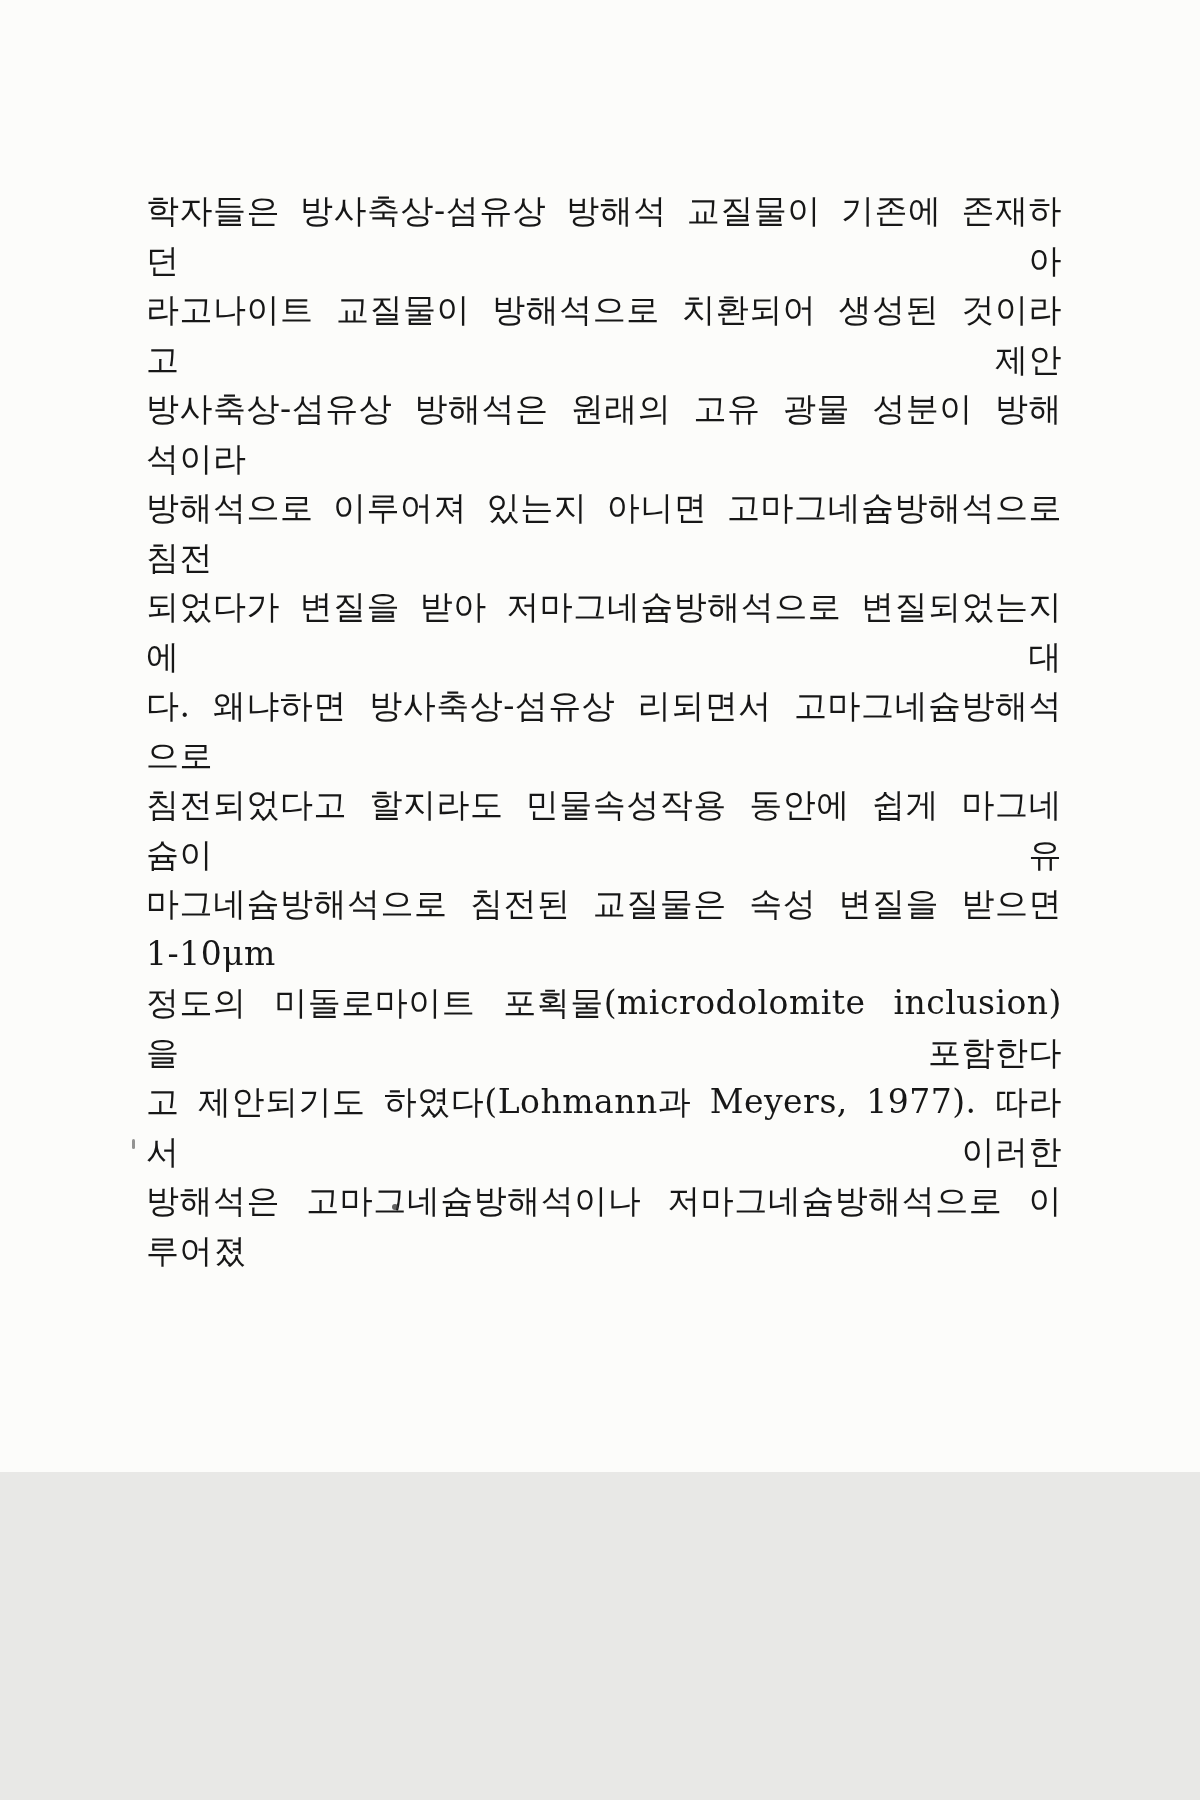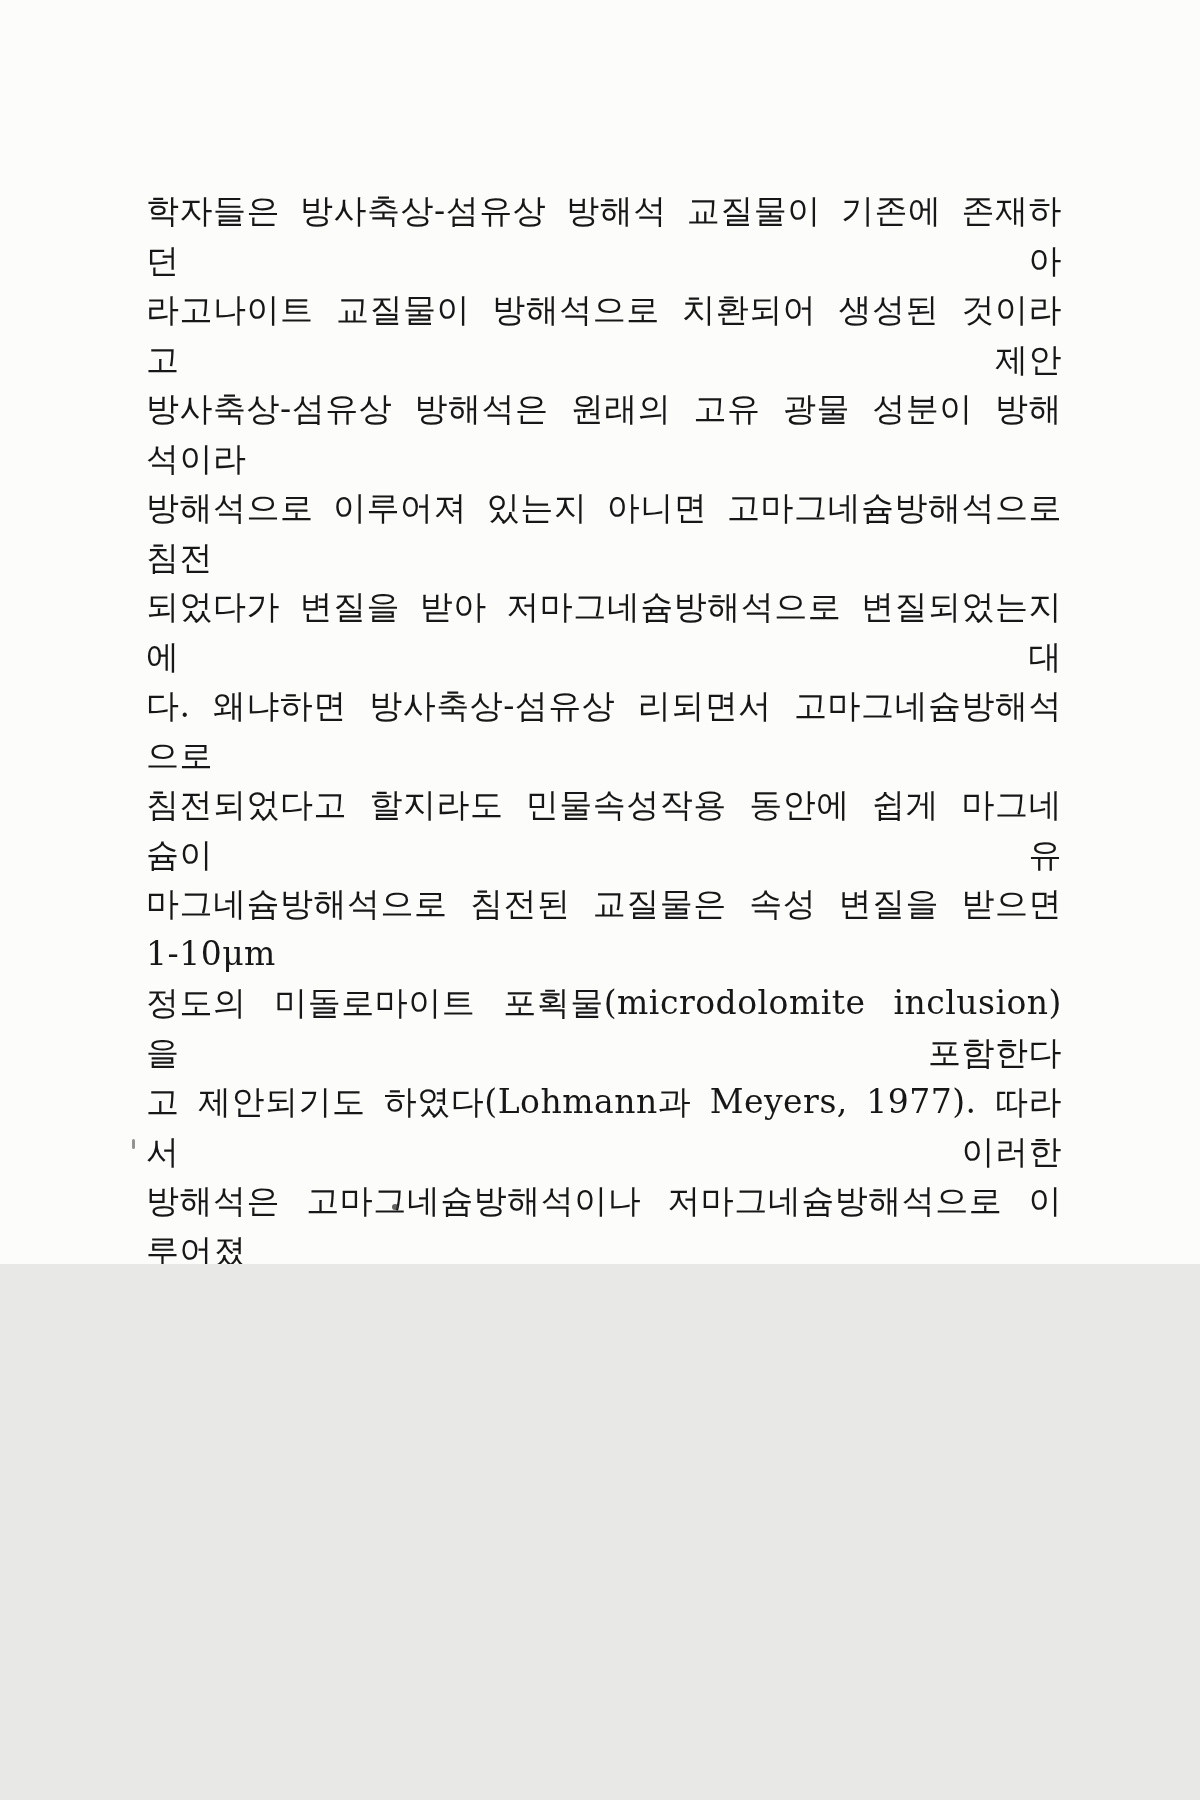--- a/index.html
+++ b/index.html
@@ -1,18 +1,18 @@
 <!DOCTYPE html>
 <html><head>
 <meta charset="utf-8">
 <style>
   html,body { margin:0; padding:0; background:#e8e8e6; }
   .page {
     position:relative;
-    width:1200px; height:1264px;
+    width:1200px; height:1472px;
     margin:0 auto;
     background:#fcfcfa;
     font-family:"DejaVu Serif","Liberation Serif",serif;
     color:#171717;
     overflow:hidden;
   }
   .text-block {
     position:absolute;
     left:146px; top:186px;
     width:916px;

